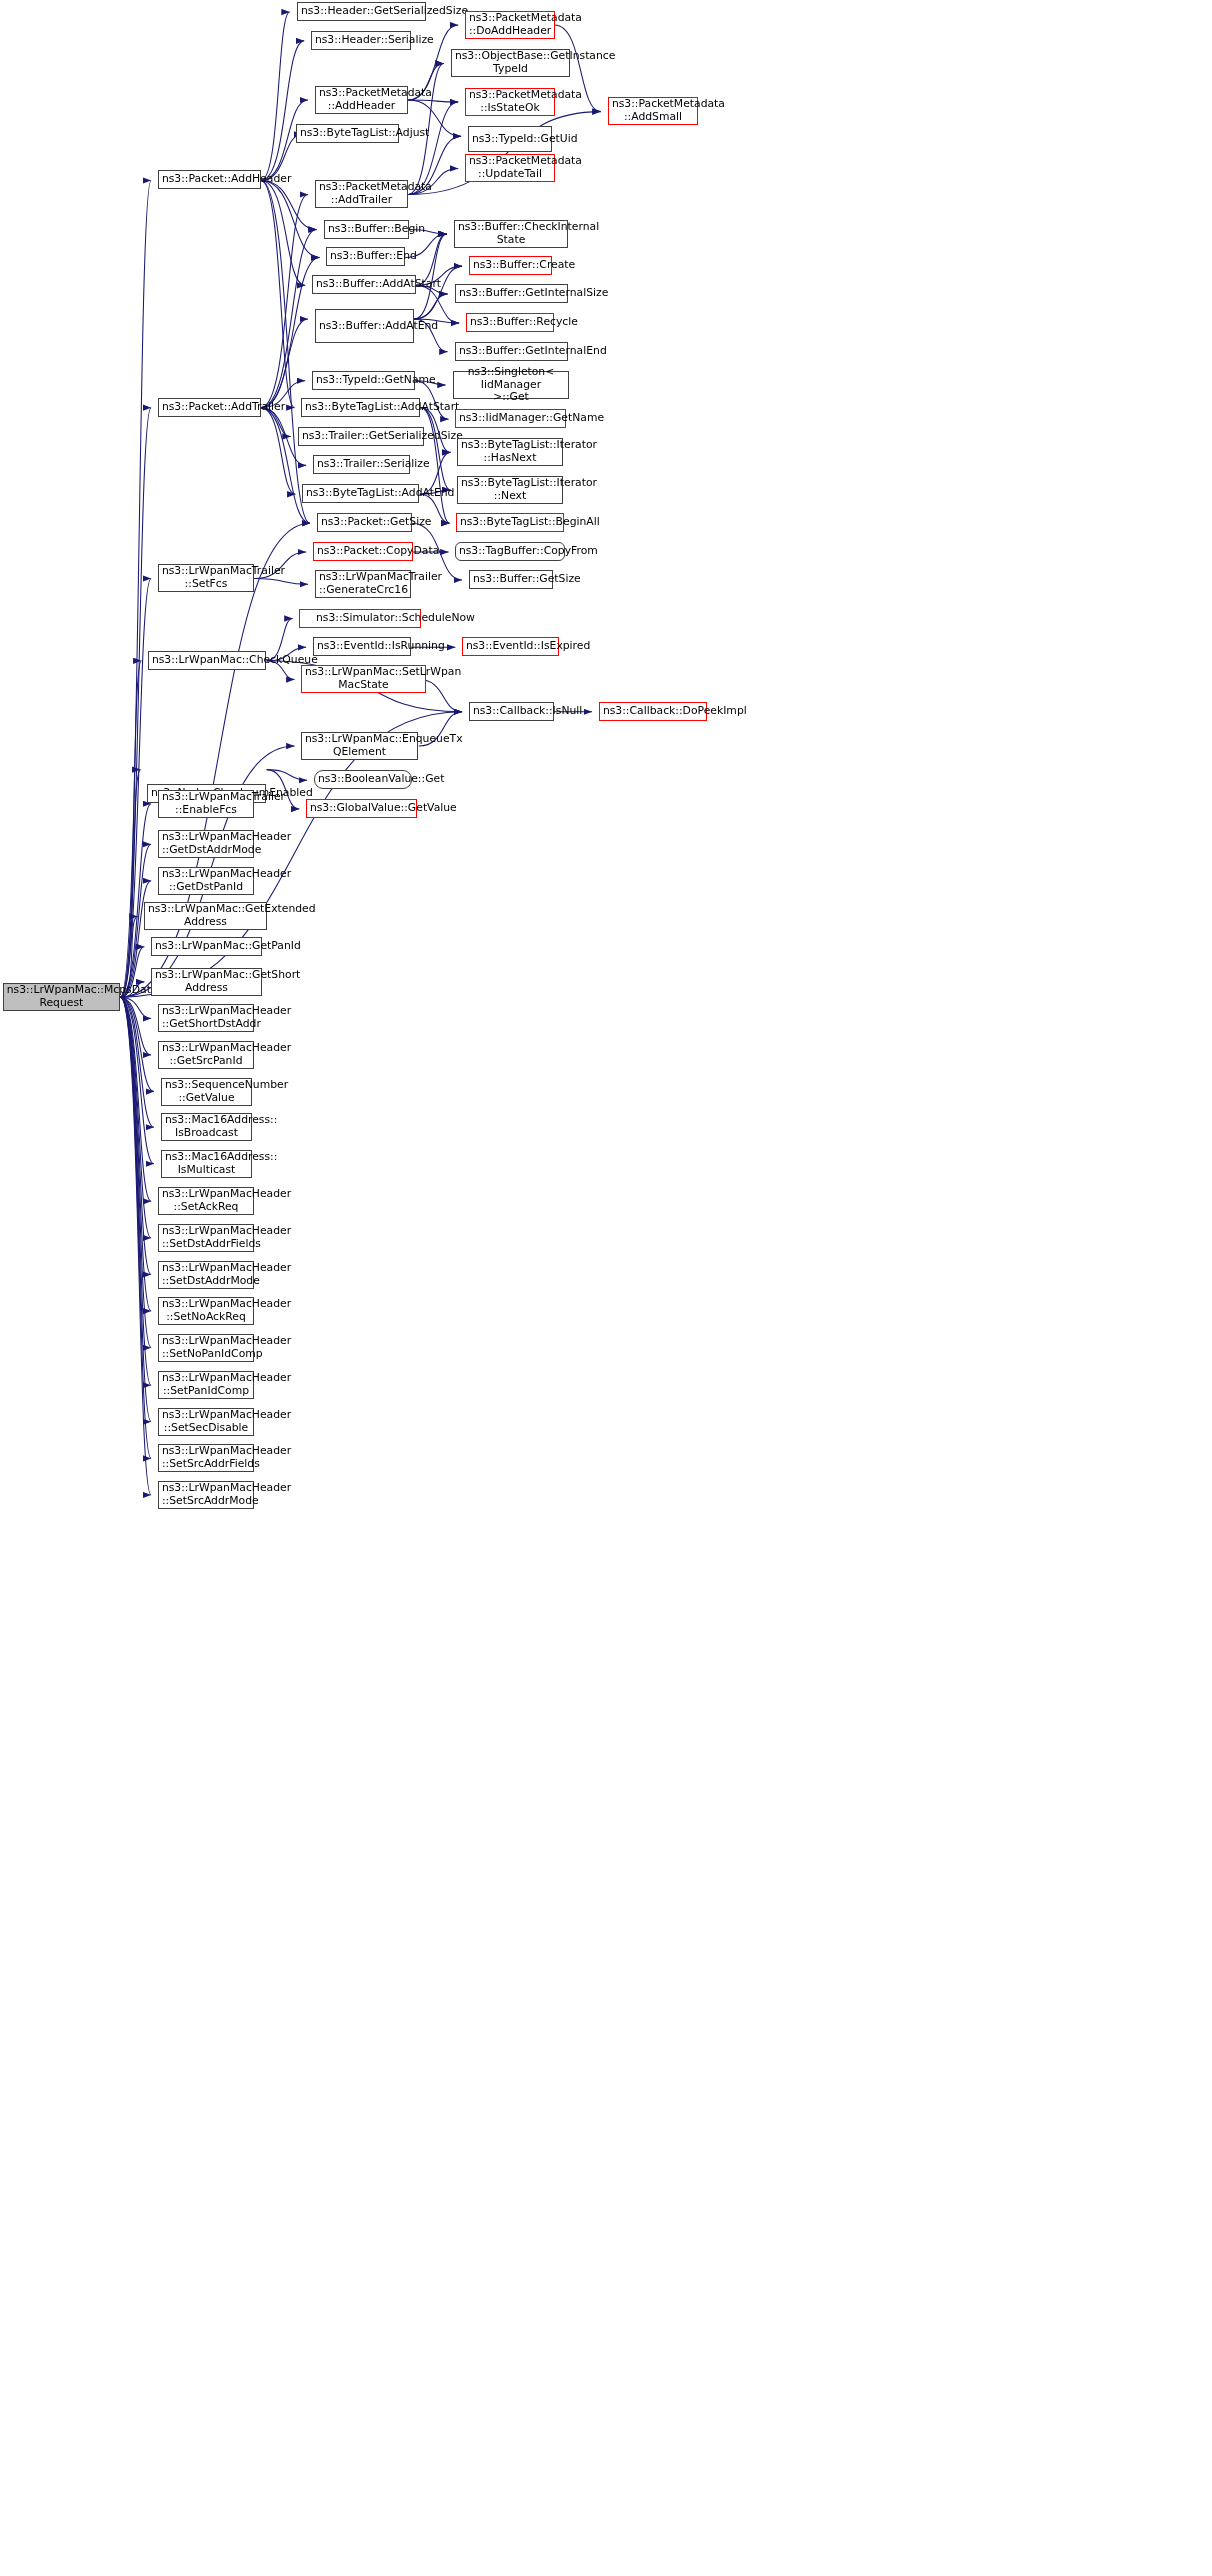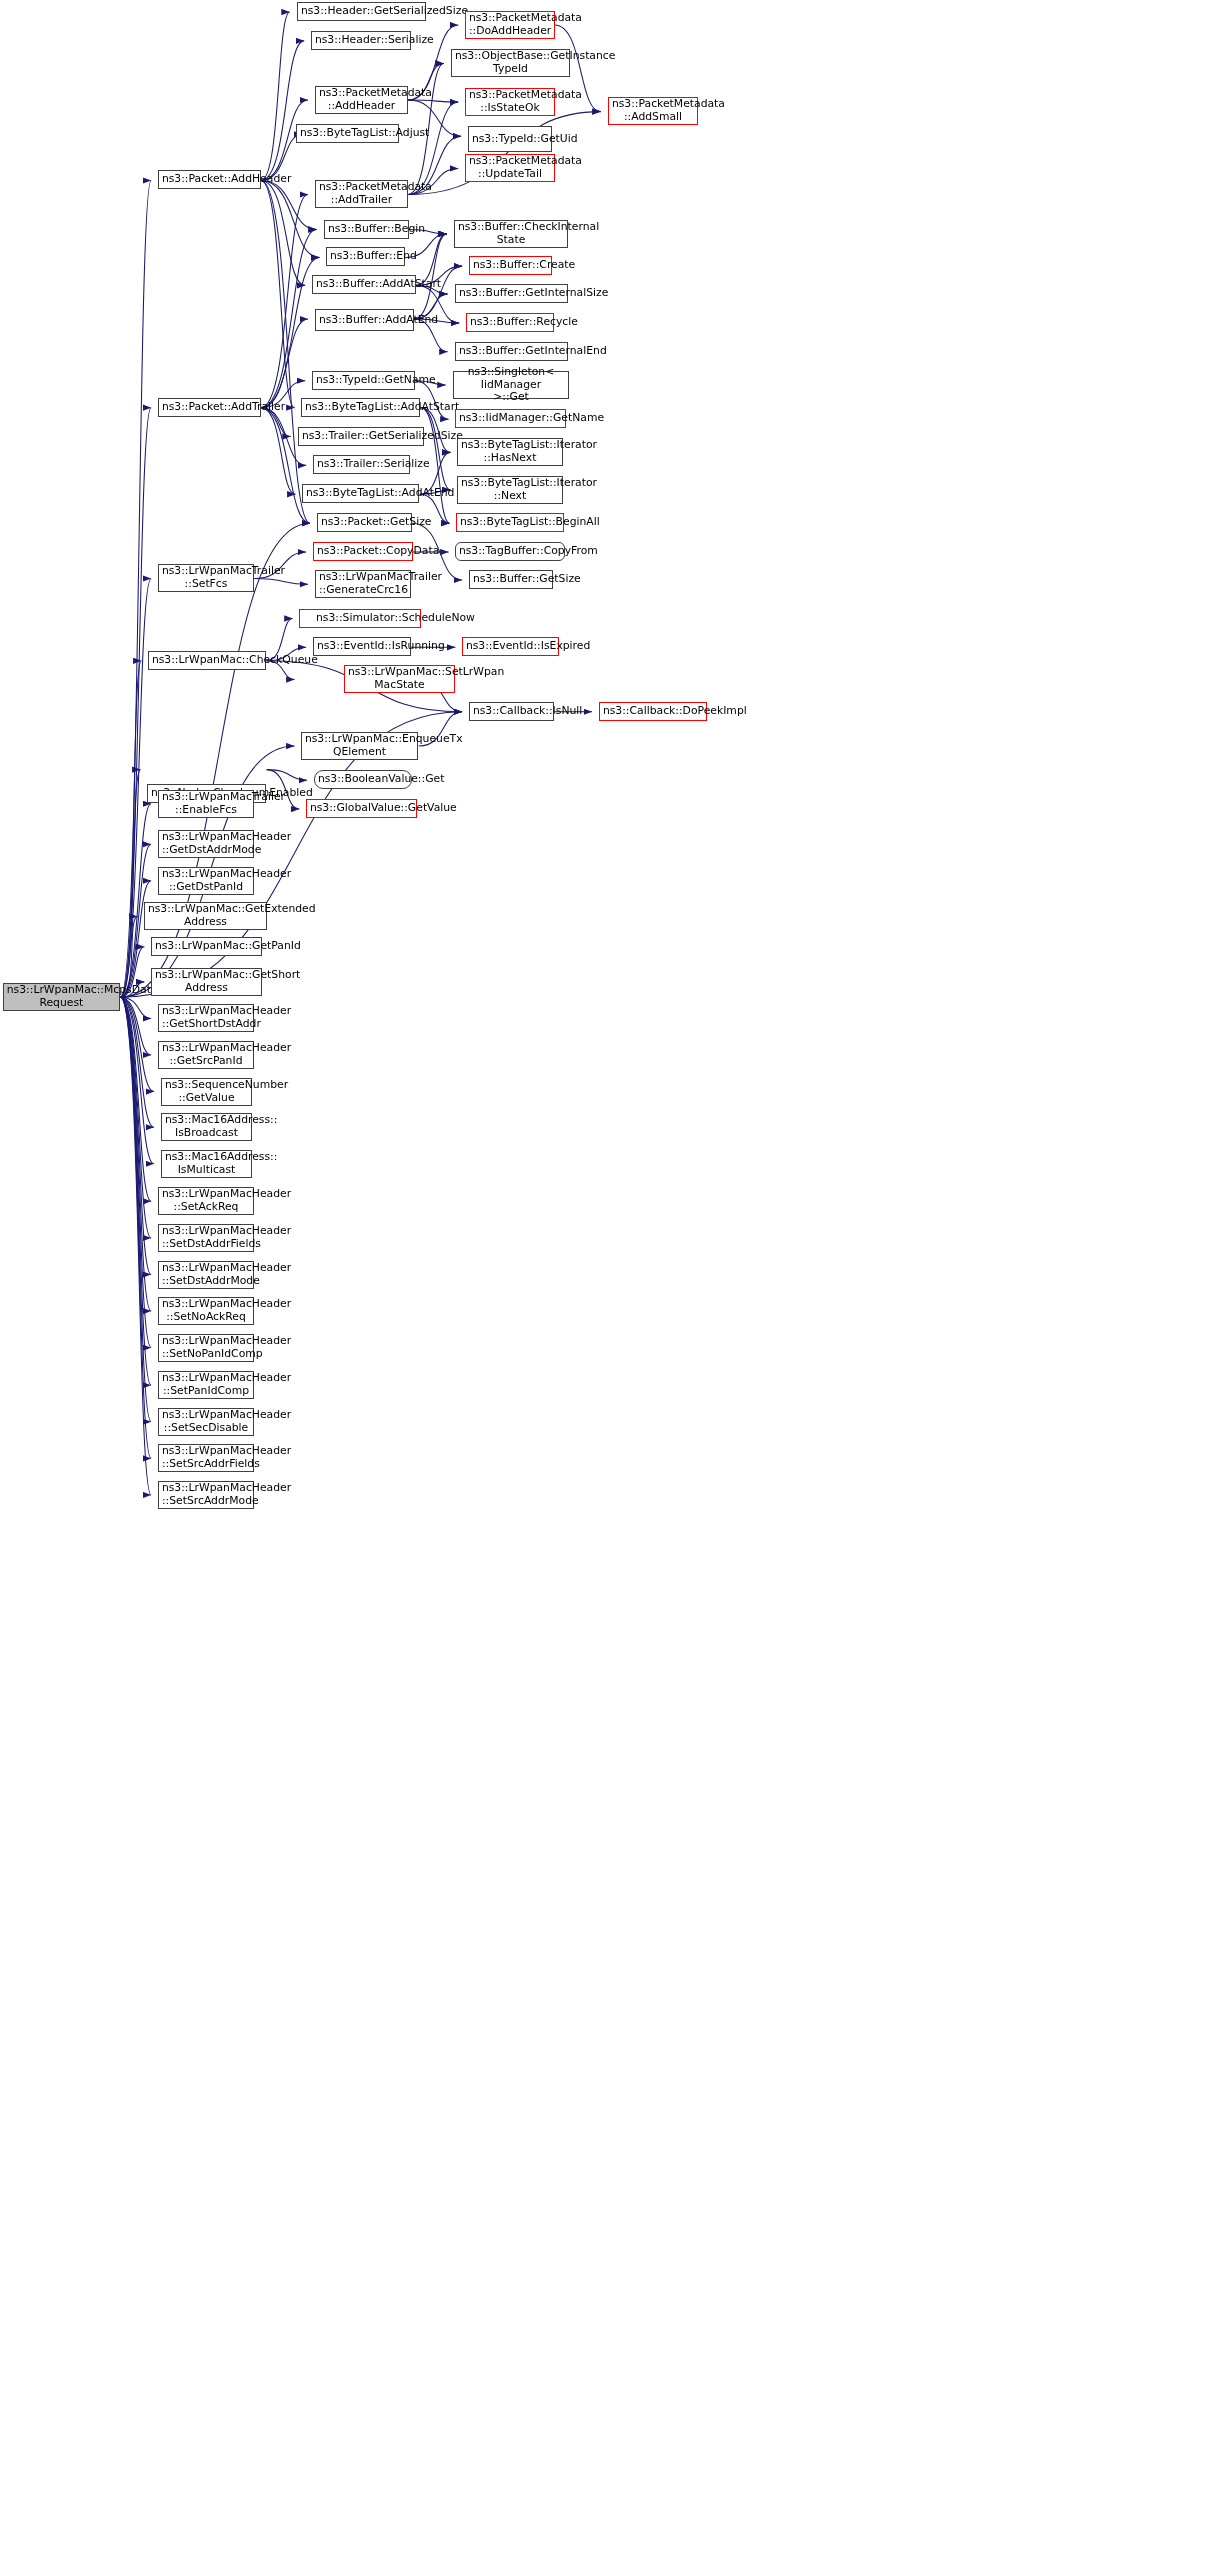--- a/index.html
+++ b/index.html
@@ -177,33 +177,33 @@
       <div class="node" style="left: 297px; top: 1.9px; width: 129px; height: 19px;"><span>ns3::Header::GetSerializedSize</span></div>
       <div class="node" style="left: 311px; top: 31px; width: 100px; height: 19px;"><span>ns3::Header::Serialize</span></div>
       <div class="node" style="left: 315px; top: 86px; width: 93px; height: 28px;"><span>ns3::PacketMetadata
 ::AddHeader</span></div>
       <div class="node" style="left: 296px; top: 124px; width: 103px; height: 19px;"><span>ns3::ByteTagList::Adjust</span></div>
       <div class="node" style="left: 315px; top: 180px; width: 93px; height: 28px;"><span>ns3::PacketMetadata
 ::AddTrailer</span></div>
       <div class="node" style="left: 324px; top: 220px; width: 85px; height: 19px;"><span>ns3::Buffer::Begin</span></div>
       <div class="node" style="left: 326px; top: 247px; width: 79px; height: 19px;"><span>ns3::Buffer::End</span></div>
       <div class="node" style="left: 312px; top: 275px; width: 104px; height: 19px;"><span>ns3::Buffer::AddAtStart</span></div>
-      <div class="node" style="left: 315px; top: 309px; width: 99px; height: 22px;"><span>ns3::Buffer::AddAtEnd</span></div>
+      <div class="node" style="left: 315px; top: 309px; width: 99px; height: 34px;"><span>ns3::Buffer::AddAtEnd</span></div>
       <div class="node" style="left: 312px; top: 371px; width: 103px; height: 19px;"><span>ns3::TypeId::GetName</span></div>
       <div class="node" style="left: 301px; top: 398px; width: 119px; height: 19px;"><span>ns3::ByteTagList::AddAtStart</span></div>
       <div class="node" style="left: 298px; top: 427px; width: 126px; height: 19px;"><span>ns3::Trailer::GetSerializedSize</span></div>
       <div class="node" style="left: 313px; top: 455px; width: 97px; height: 19px;"><span>ns3::Trailer::Serialize</span></div>
       <div class="node" style="left: 302px; top: 484px; width: 117px; height: 19px;"><span>ns3::ByteTagList::AddAtEnd</span></div>
       <div class="node" style="left: 317px; top: 513px; width: 95px; height: 19px;"><span>ns3::Packet::GetSize</span></div>
       <div class="node red" style="left: 313px; top: 542px; width: 100px; height: 19px;"><span>ns3::Packet::CopyData</span></div>
       <div class="node" style="left: 315px; top: 570px; width: 96px; height: 28px;"><span>ns3::LrWpanMacTrailer
 ::GenerateCrc16</span></div>
       <div class="node red" style="left: 299px; top: 609px; width: 122px; height: 19px; padding-left: 16px;"><span>ns3::Simulator::ScheduleNow</span></div>
       <div class="node" style="left: 313px; top: 637px; width: 98px; height: 19px;"><span>ns3::EventId::IsRunning</span></div>
-      <div class="node red" style="left: 301px; top: 665px; width: 111px; height: 28px; margin-left: 43px;"><span>ns3::LrWpanMac::SetLrWpan
+      <div class="node red" style="left: 301px; top: 665px; width: 125px; height: 28px;"><span>ns3::LrWpanMac::SetLrWpan
 MacState</span></div>
       <div class="node" style="left: 301px; top: 732px; width: 117px; height: 28px;"><span>ns3::LrWpanMac::EnqueueTx
 QElement</span></div>
       <div class="node" style="left: 314px; top: 770px; width: 98px; height: 19px; border-radius: 9px;"><span>ns3::BooleanValue::Get</span></div>
       <div class="node red" style="left: 306px; top: 799px; width: 111px; height: 19px;"><span>ns3::GlobalValue::GetValue</span></div>
       <div class="node red" style="left: 465px; top: 10.6px; width: 90px; height: 28px;"><span>ns3::PacketMetadata
 ::DoAddHeader</span></div>
       <div class="node" style="left: 451px; top: 49px; width: 119px; height: 28px;"><span>ns3::ObjectBase::GetInstance
 TypeId</span></div>
       <div class="node red" style="left: 465px; top: 88px; width: 90px; height: 28px;"><span>ns3::PacketMetadata

